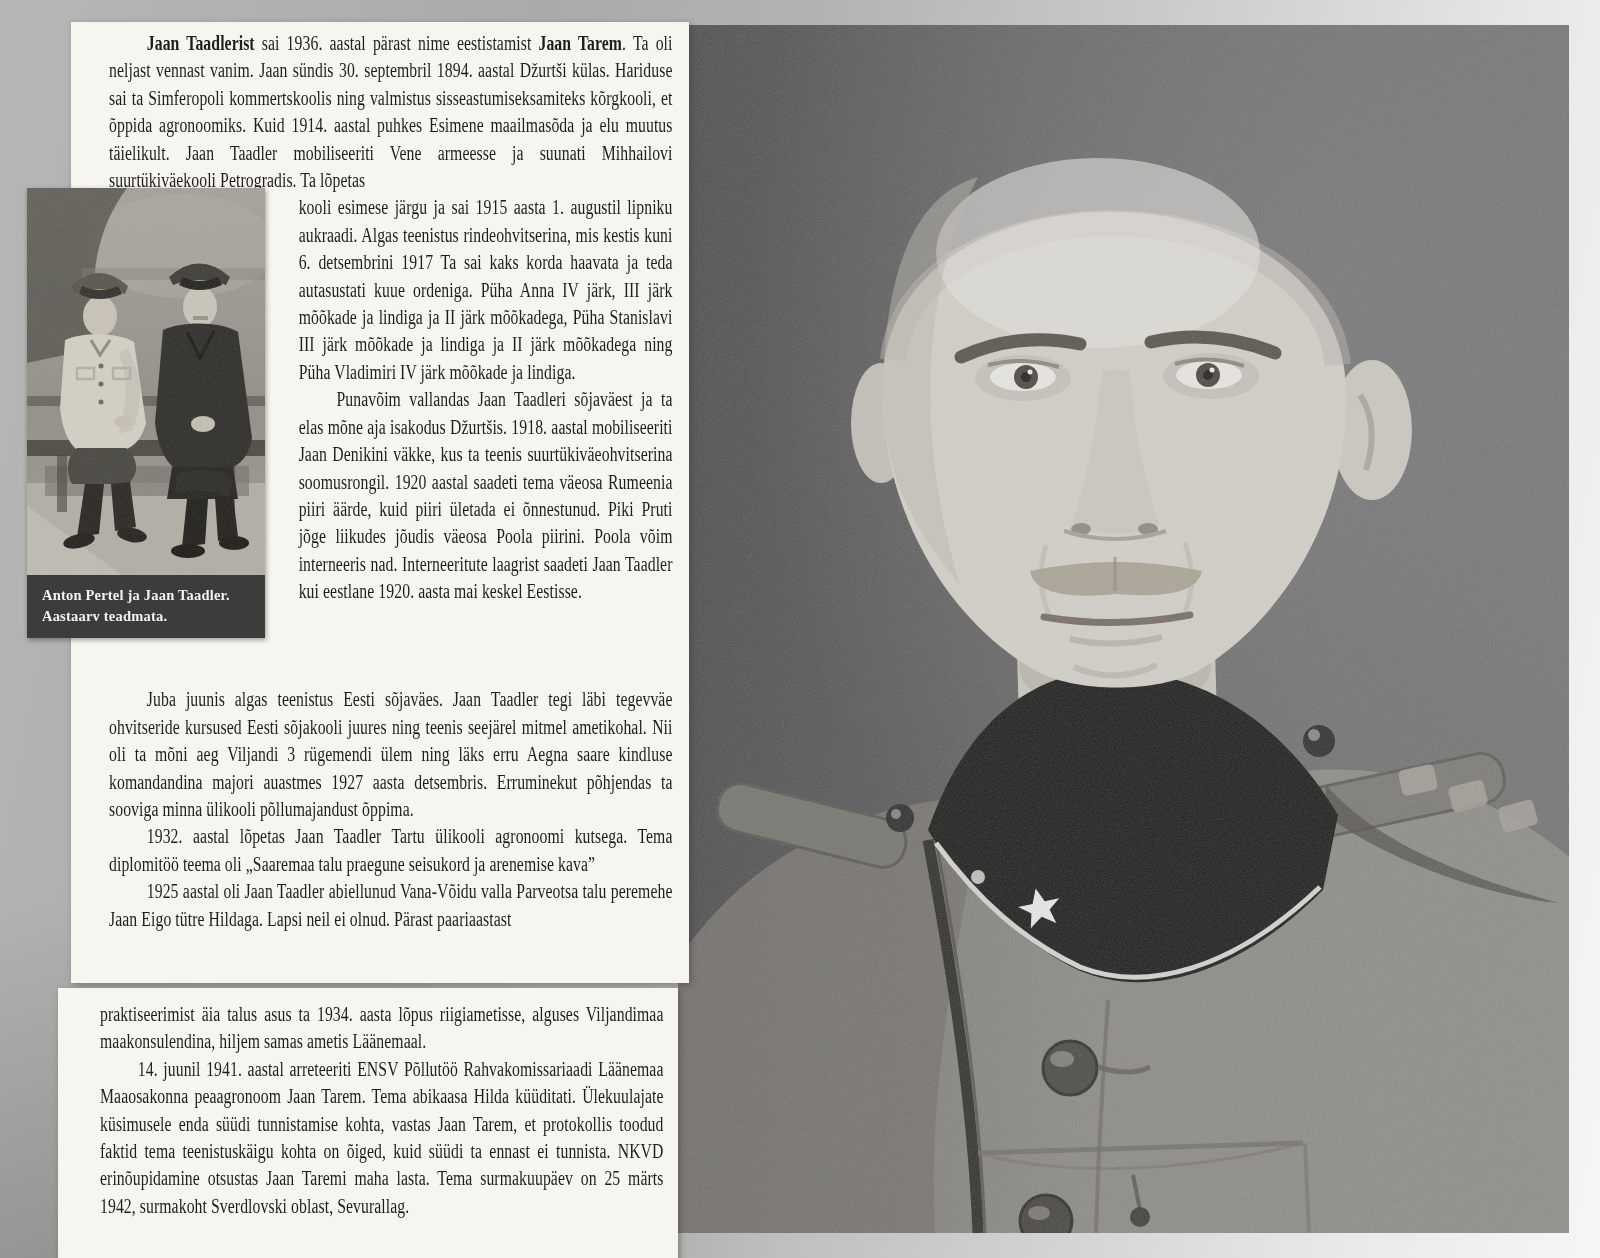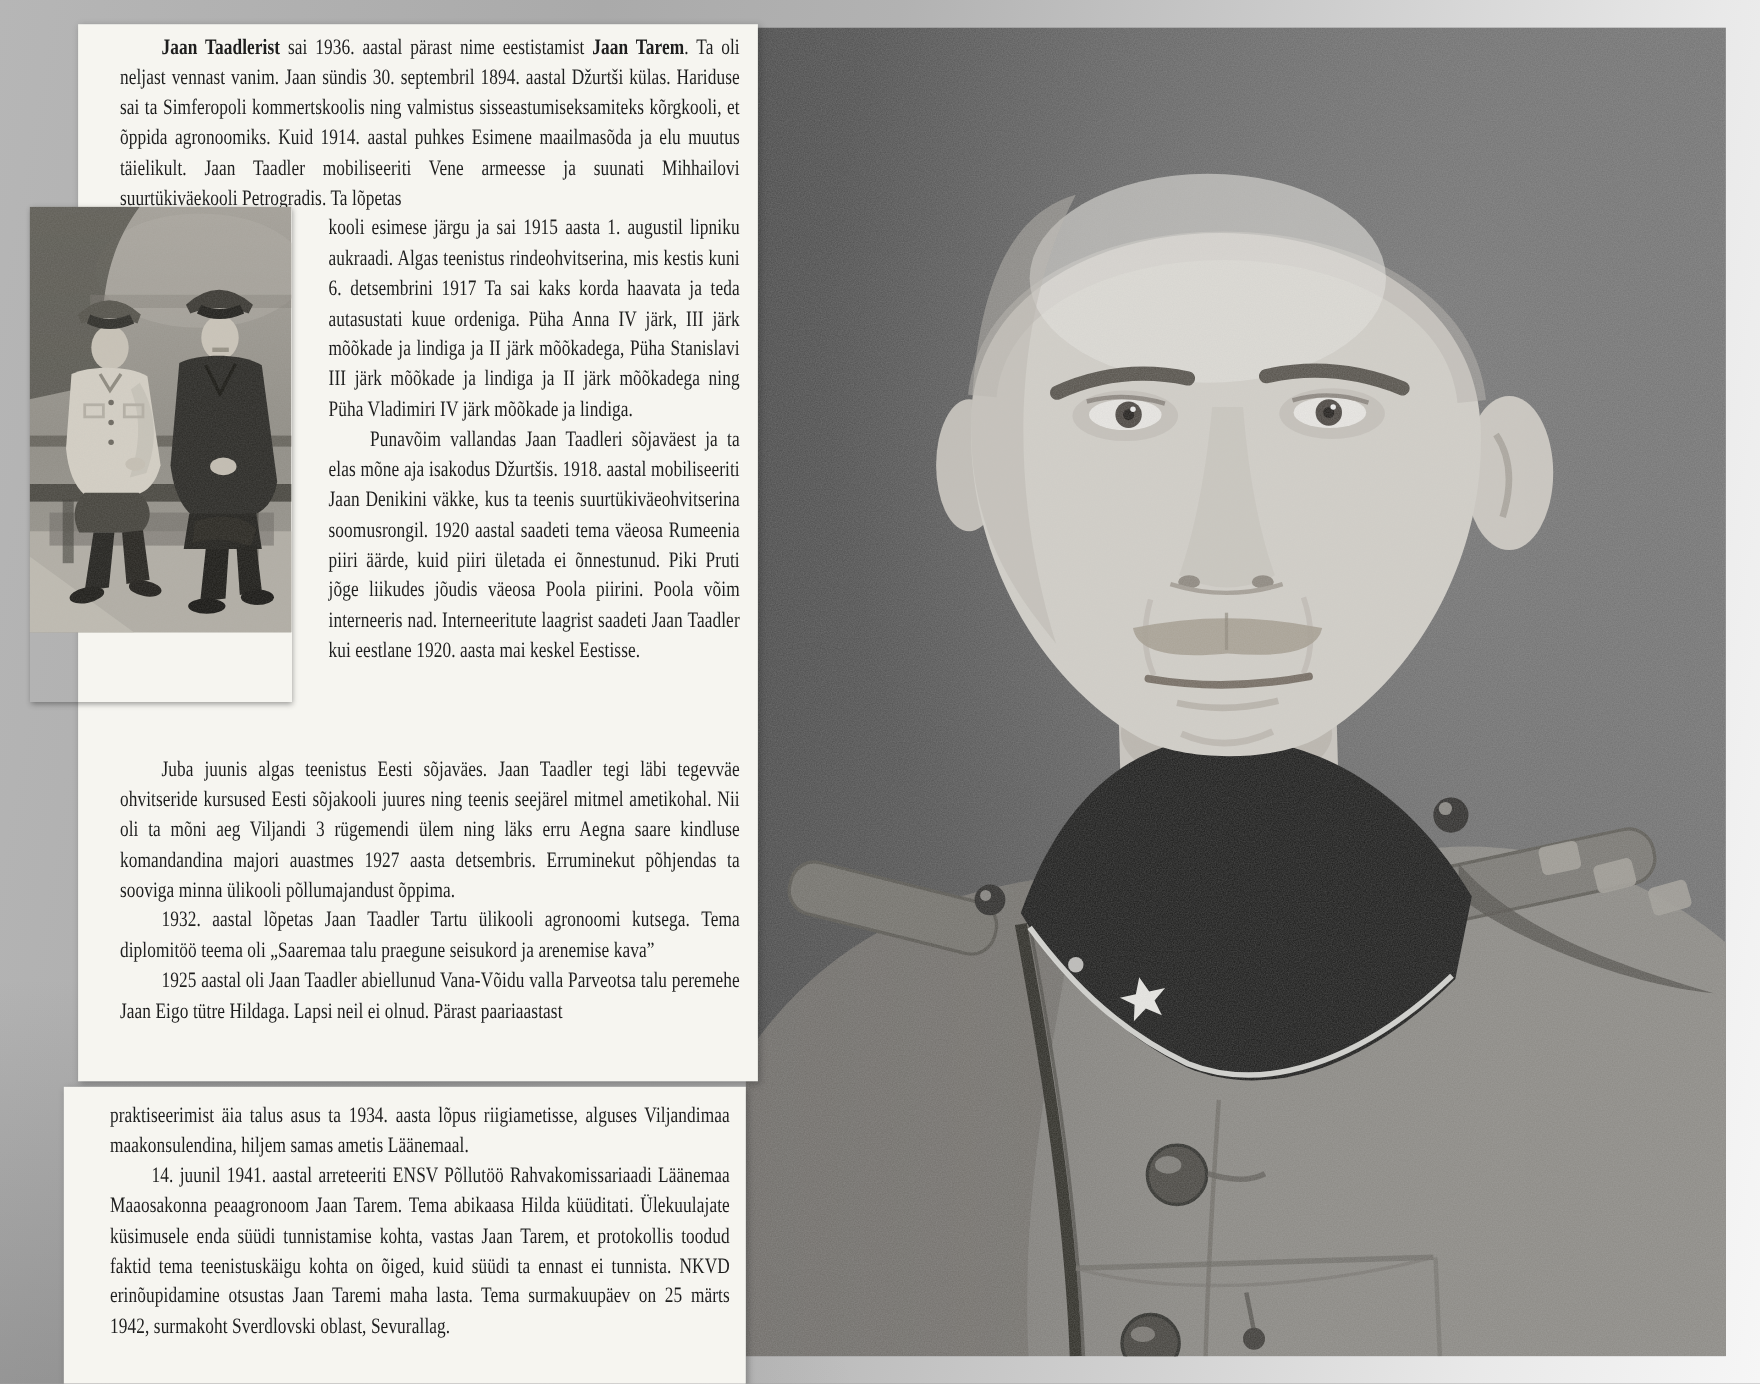--- a/index.html
+++ b/index.html
@@ -253,15 +253,19 @@
         <path d="M145 279 L206 279 L211 311 L140 311 Z" fill="#22211d"></path>
         <path d="M150 286 C176 278 196 282 206 293 L201 309 C181 301 161 301 148 306 Z" fill="#2a2822"></path>
         <path d="M160 311 L181 311 L178 356 L155 359 Z" fill="#1c1b17"></path>
         <ellipse cx="161" cy="363" rx="17" ry="7" fill="#171613"></ellipse>
         <path d="M188 309 L206 307 L211 349 L191 353 Z" fill="#1e1d19"></path>
         <ellipse cx="207" cy="355" rx="15" ry="7" fill="#191815"></ellipse>
       </g>
 
       <rect width="238" height="387" filter="url(#grainS)" opacity=".22"></rect>
     </svg>
+    <div class="smallcap">
+      <div class="capline">Anton Pertel ja Jaan Taadler.</div>
+      <div class="capline">Aastaarv teadmata.</div>
+    </div>
   </div>
 
 </div>
 
 </body></html>

